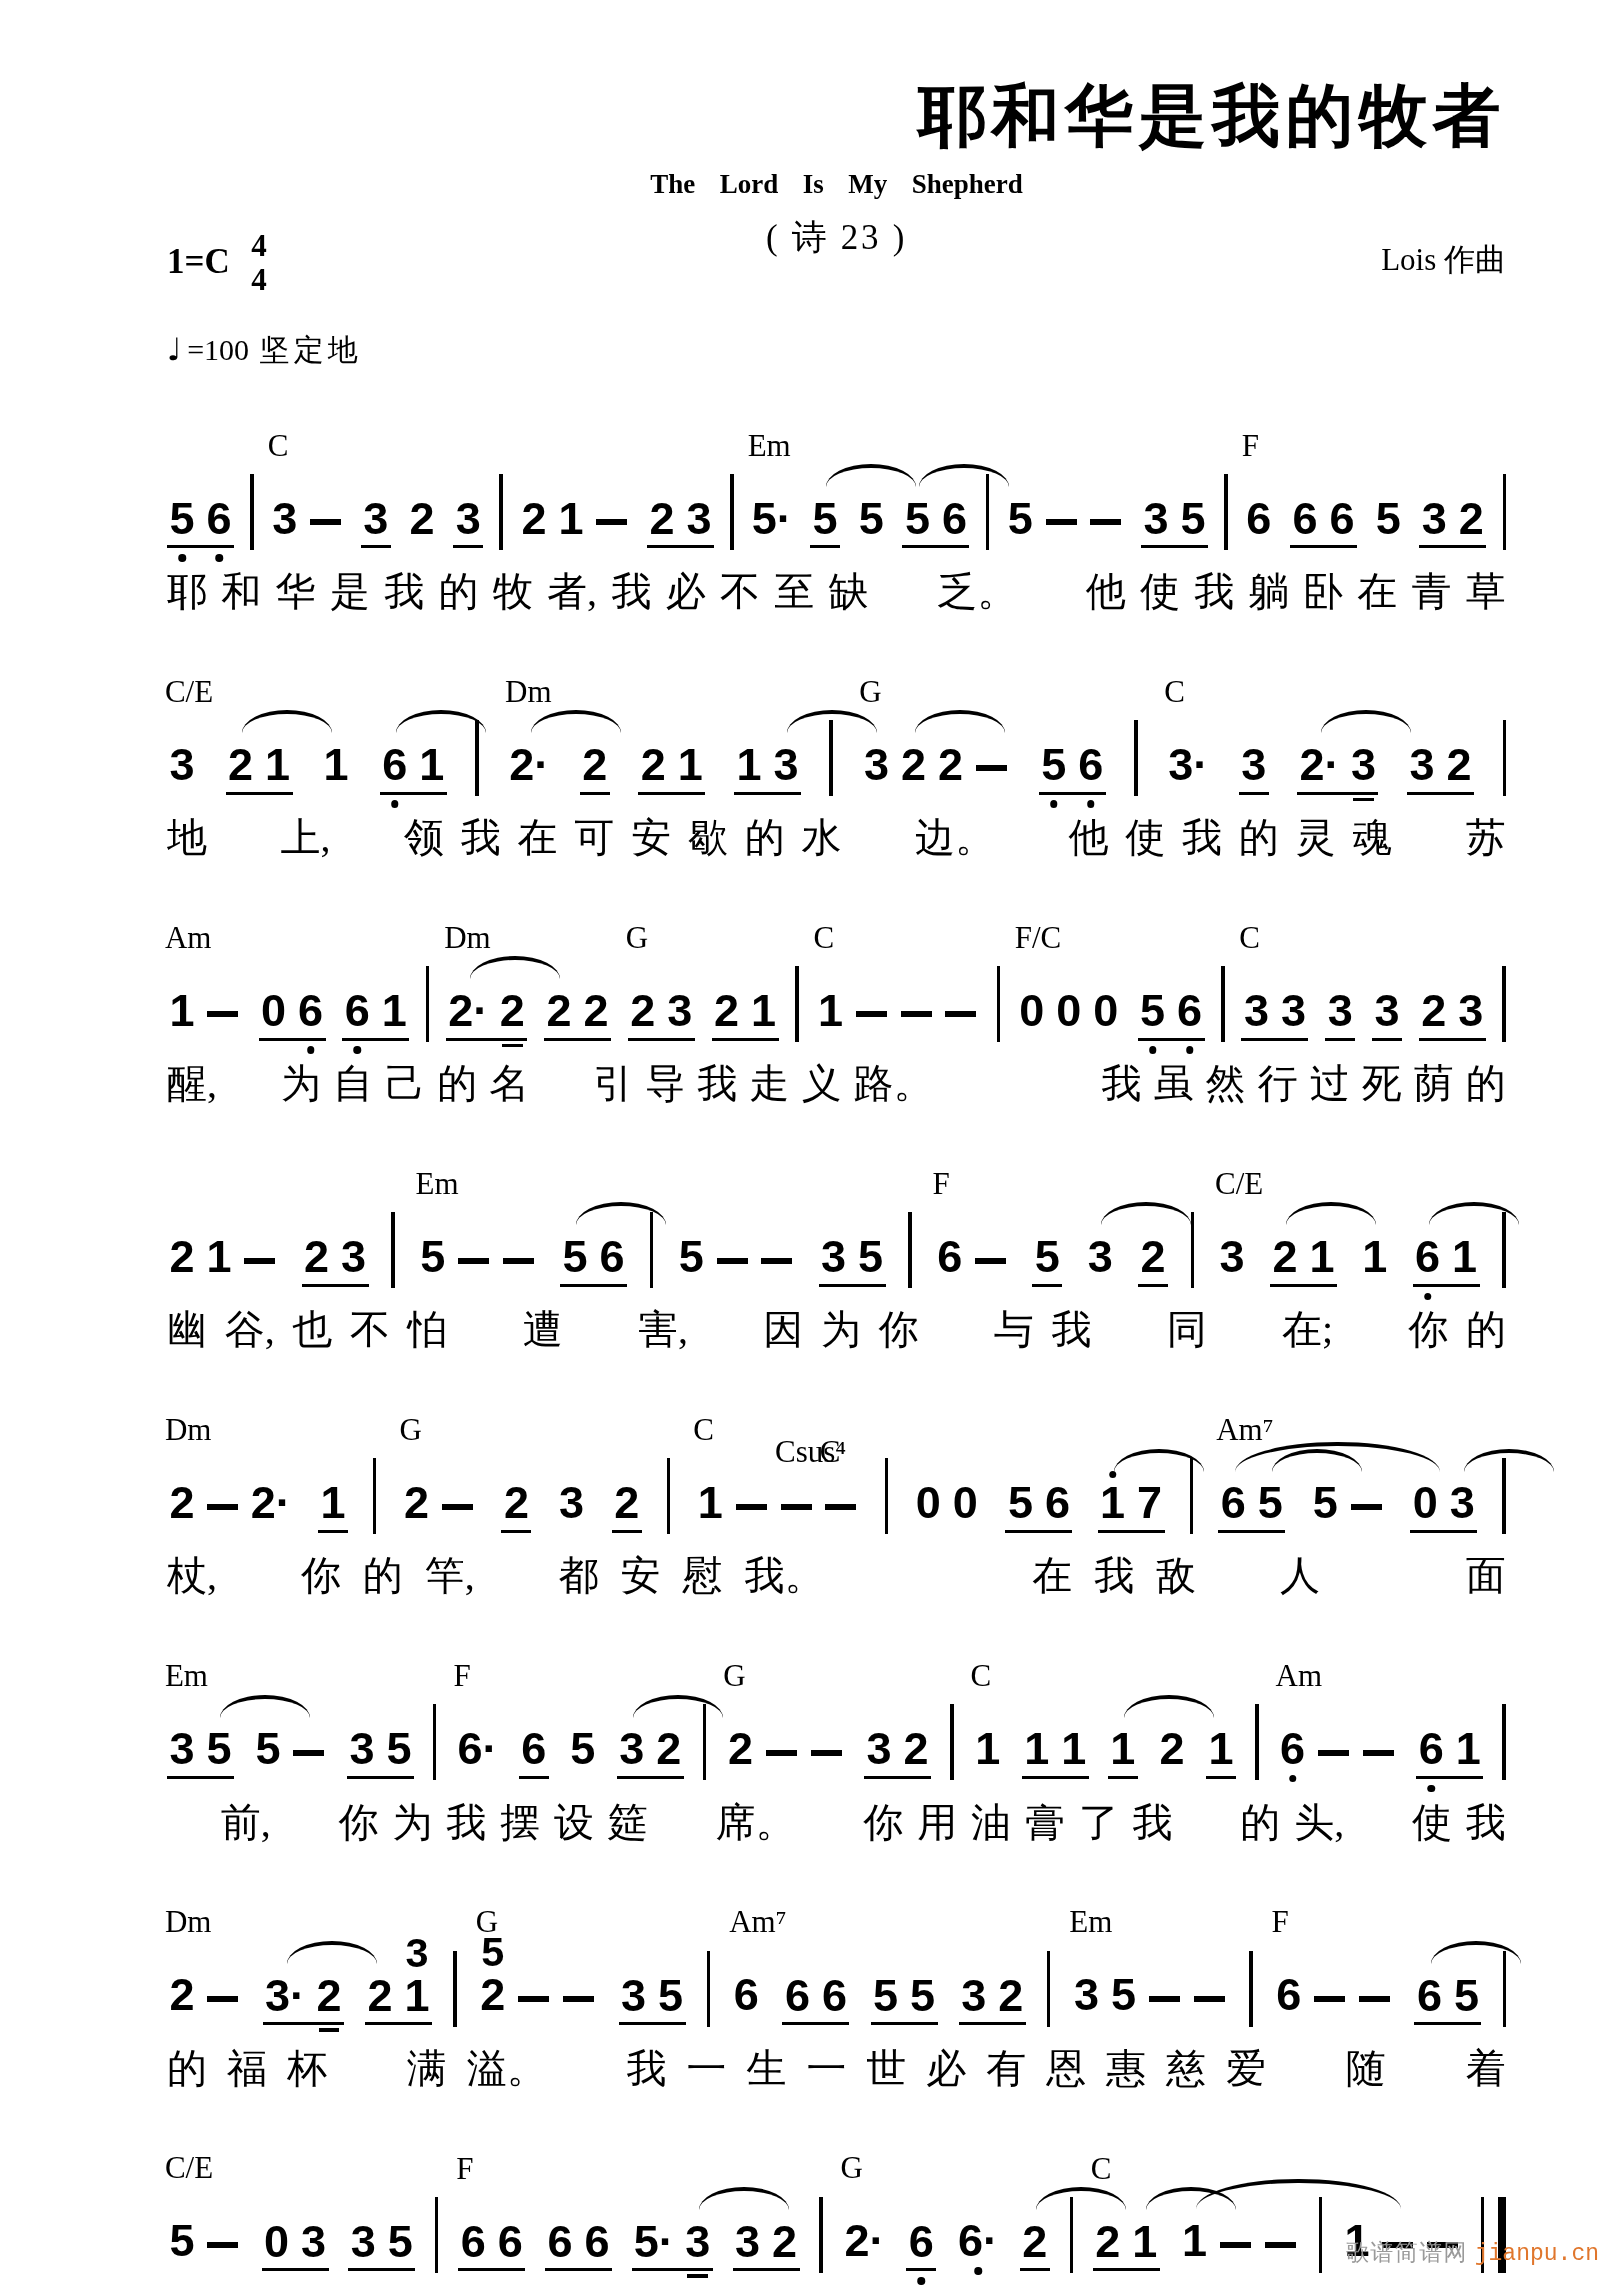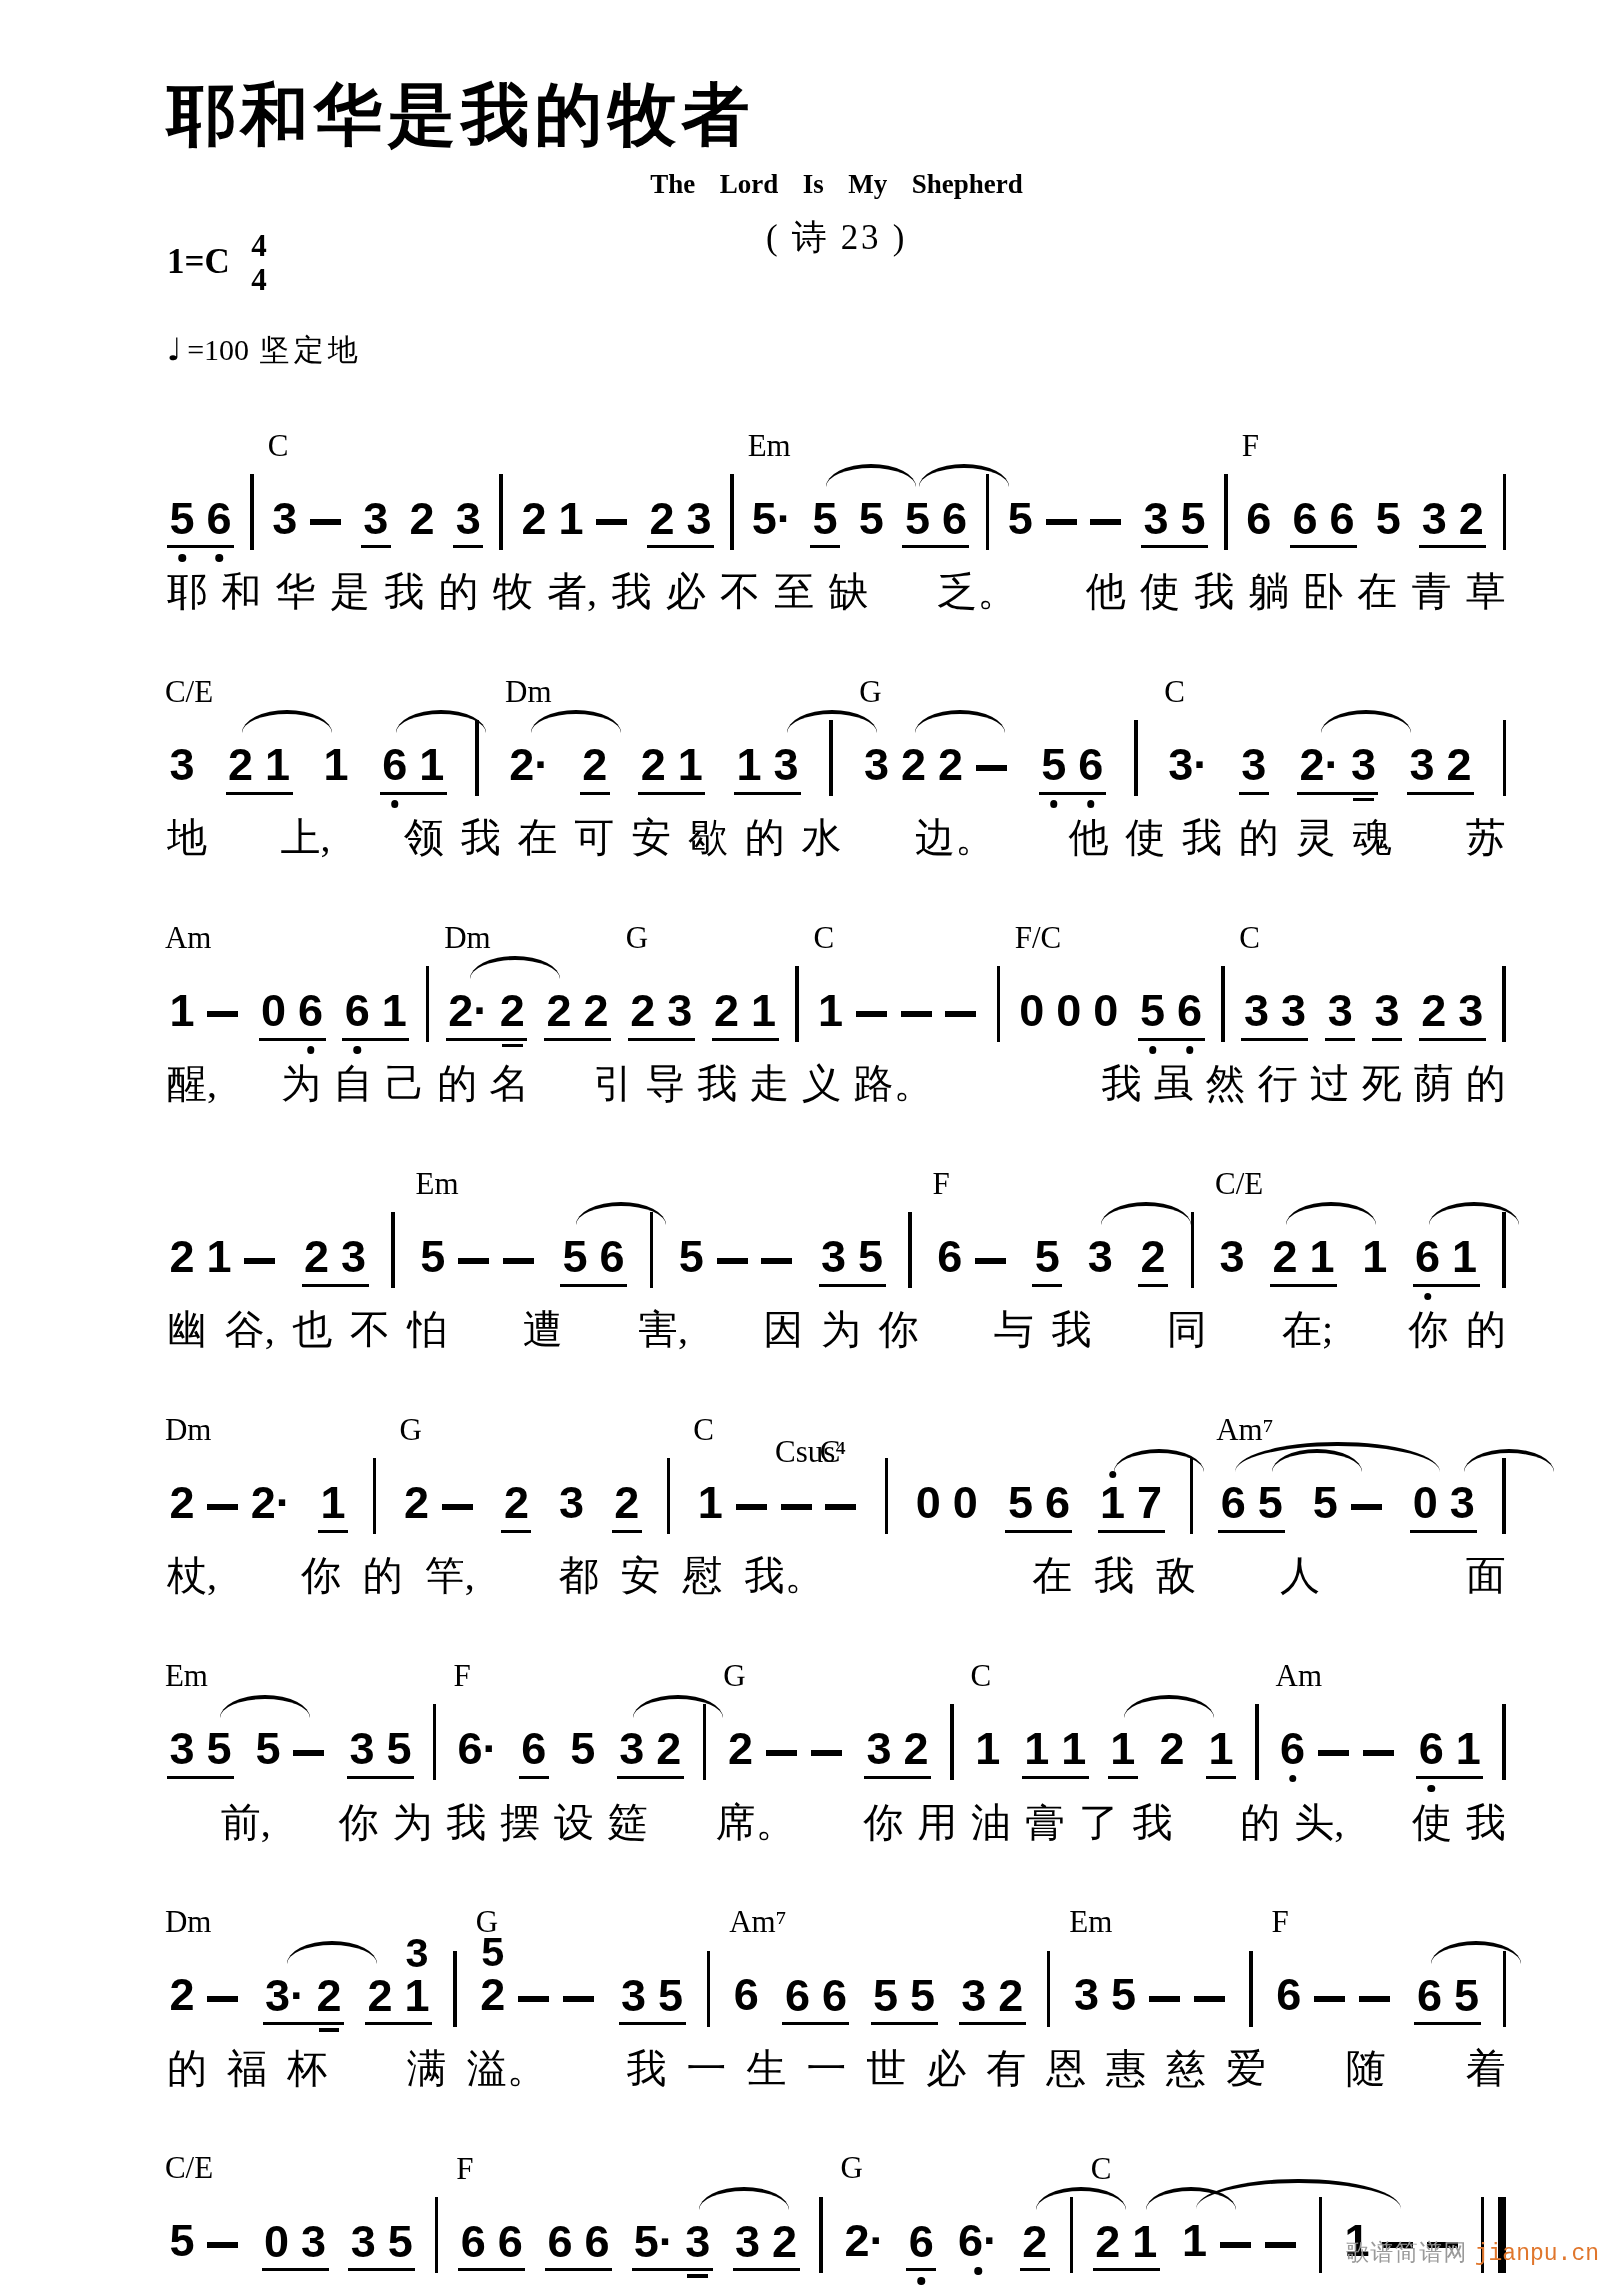--- a/index.html
+++ b/index.html
@@ -9,22 +9,22 @@
     background:#ffffff;
     margin:0 auto;
     overflow:hidden;
     font-family:"Liberation Serif", serif;
     color:#000;
   }
   .inner{padding:80px 116px 0 167px;}
 
   
   .title{
-    text-align:left;
-    font-family:Liberation Serif, serif;
+    text-align:right;
+    font-family:Liberation Sans, sans-serif;
     font-weight:bold;
     font-size:68px;
     letter-spacing:5.5px;
     line-height:1.05;
   }
   .subtitle{
     text-align:center;
     font-family:"Liberation Serif", serif;
     font-weight:bold;
     font-size:27px;
@@ -161,20 +161,21 @@
     <div class="meta-row">
       <div class="keytime">
         <span>1=C</span>
         <span class="frac">
           <span class="num">4</span>
           <span class="fbar"></span>
           <span class="den">4</span>
         </span>
       </div>
       <div class="scripture">( 诗 23 )</div>
+      <div class="composer">Lois 作曲</div>
     </div>
 
     <div class="tempo">
       <span class="glyph">♩</span>
       <span>=100</span>
       <span class="ttext">坚定地</span>
     </div>
 
     <div id="score">
         <div class="sys">

